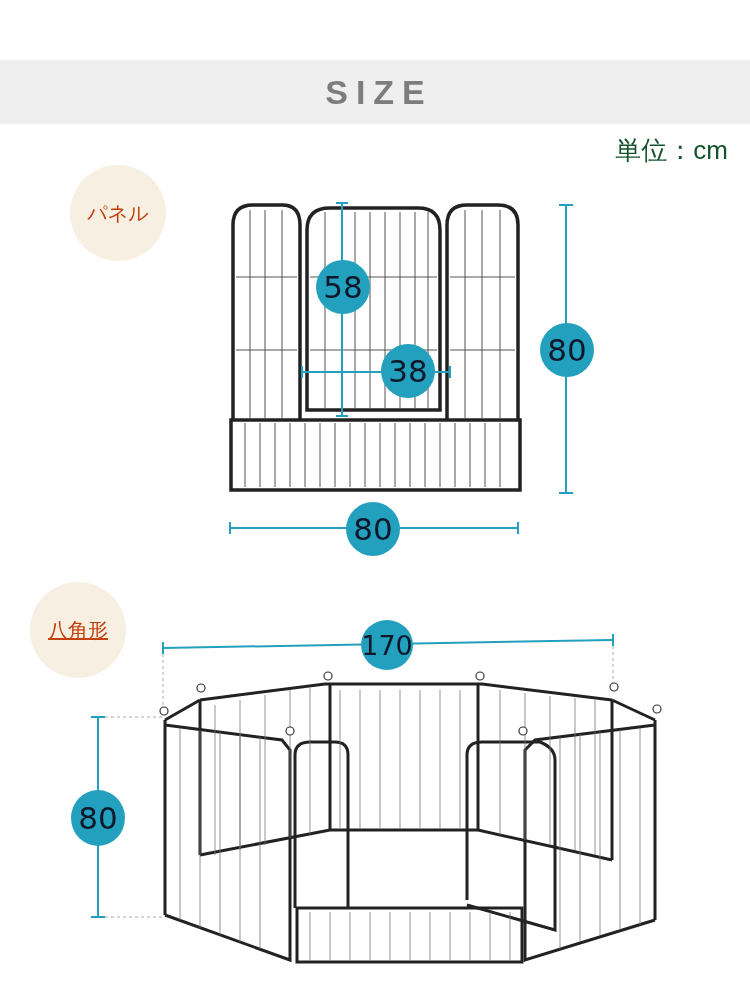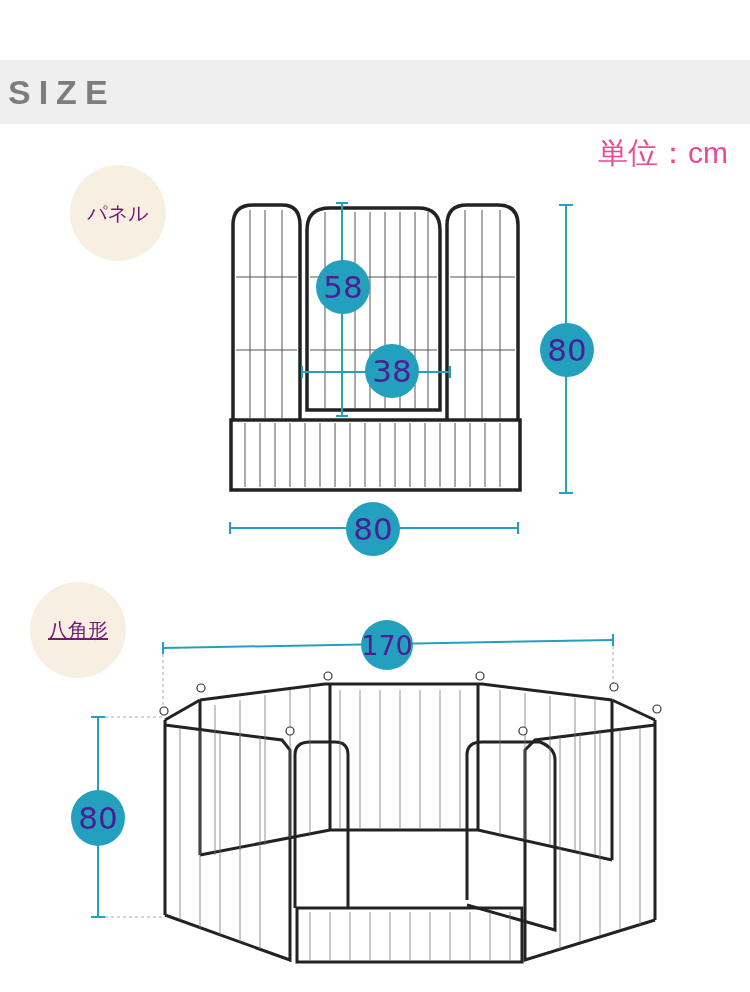--- a/index.html
+++ b/index.html
@@ -1,24 +1,24 @@
 <!DOCTYPE html>
 <html><head>
 <meta charset="utf-8">
 <style>
   html,body{margin:0;padding:0;background:#fff;}
   body{width:750px;height:992px;position:relative;overflow:hidden;font-family:"Liberation Sans","DejaVu Sans",sans-serif;}
-  .banner{position:absolute;left:0;top:60px;width:750px;height:64px;background:#efefef;display:flex;align-items:center;justify-content:flex-start;}
+  .banner{position:absolute;left:0;top:60px;width:750px;height:64px;background:#efefef;display:flex;align-items:center;justify-content:center;}
   .banner span{font-size:34px;font-weight:bold;letter-spacing:8px;color:#7d7d7d;padding-left:8px;}
-  .unit{position:absolute;right:22px;top:133px;font-size:30px;color:#ec4899;}
-  .tag{position:absolute;width:96px;height:96px;border-radius:50%;background:#f7f0e2;display:flex;align-items:center;justify-content:center;font-size:20px;color:#701a75;font-family:"DejaVu Sans",sans-serif;}
+  .unit{position:absolute;right:22px;top:133px;font-size:26px;color:#14532d;}
+  .tag{position:absolute;width:96px;height:96px;border-radius:50%;background:#f7f0e2;display:flex;align-items:center;justify-content:center;font-size:20px;color:#c2410c;font-family:"DejaVu Sans",sans-serif;}
   .tag.panel{left:70px;top:165px;}
   .tag.oct{left:30px;top:582px;text-decoration:underline;}
   svg{position:absolute;left:0;top:0;}
-  .badge{position:absolute;border-radius:50%;background:#23a0bd;color:#4c1d95;display:flex;align-items:center;justify-content:center;font-size:31px;font-family:"DejaVu Sans",sans-serif;}
+  .badge{position:absolute;border-radius:50%;background:#23a0bd;color:#0f172a;display:flex;align-items:center;justify-content:center;font-size:31px;font-family:"DejaVu Sans",sans-serif;}
 </style>
 </head>
 <body>
 
 <div class="banner">
   <span>SIZE</span>
 </div>
 <div class="unit">単位：cm</div>
 
 <div class="tag panel">パネル</div>
@@ -174,17 +174,17 @@
       <circle cx="480" cy="676" r="4"></circle>
       <circle cx="614" cy="687" r="4"></circle>
     <circle cx="164" cy="711" r="4"></circle>
       <circle cx="657" cy="709" r="4"></circle>
       <circle cx="290" cy="731" r="4"></circle>
       <circle cx="523" cy="731" r="4"></circle>
   </g>
 </svg>
 
 <div class="badge" style="left:316px;top:260px;width:54px;height:54px;">58</div>
-<div class="badge" style="left:365px;top:344px;width:54px;height:54px;">38</div>
+<div class="badge" style="left:381px;top:344px;width:54px;height:54px;">38</div>
 <div class="badge" style="left:540px;top:323px;width:54px;height:54px;">80</div>
 <div class="badge" style="left:346px;top:502px;width:54px;height:54px;">80</div>
 <div class="badge" style="left:361px;top:620px;width:52px;height:50px;font-size:27px;">170</div>
 <div class="badge" style="left:71px;top:790px;width:54px;height:56px;">80</div>
 
 </body></html>

